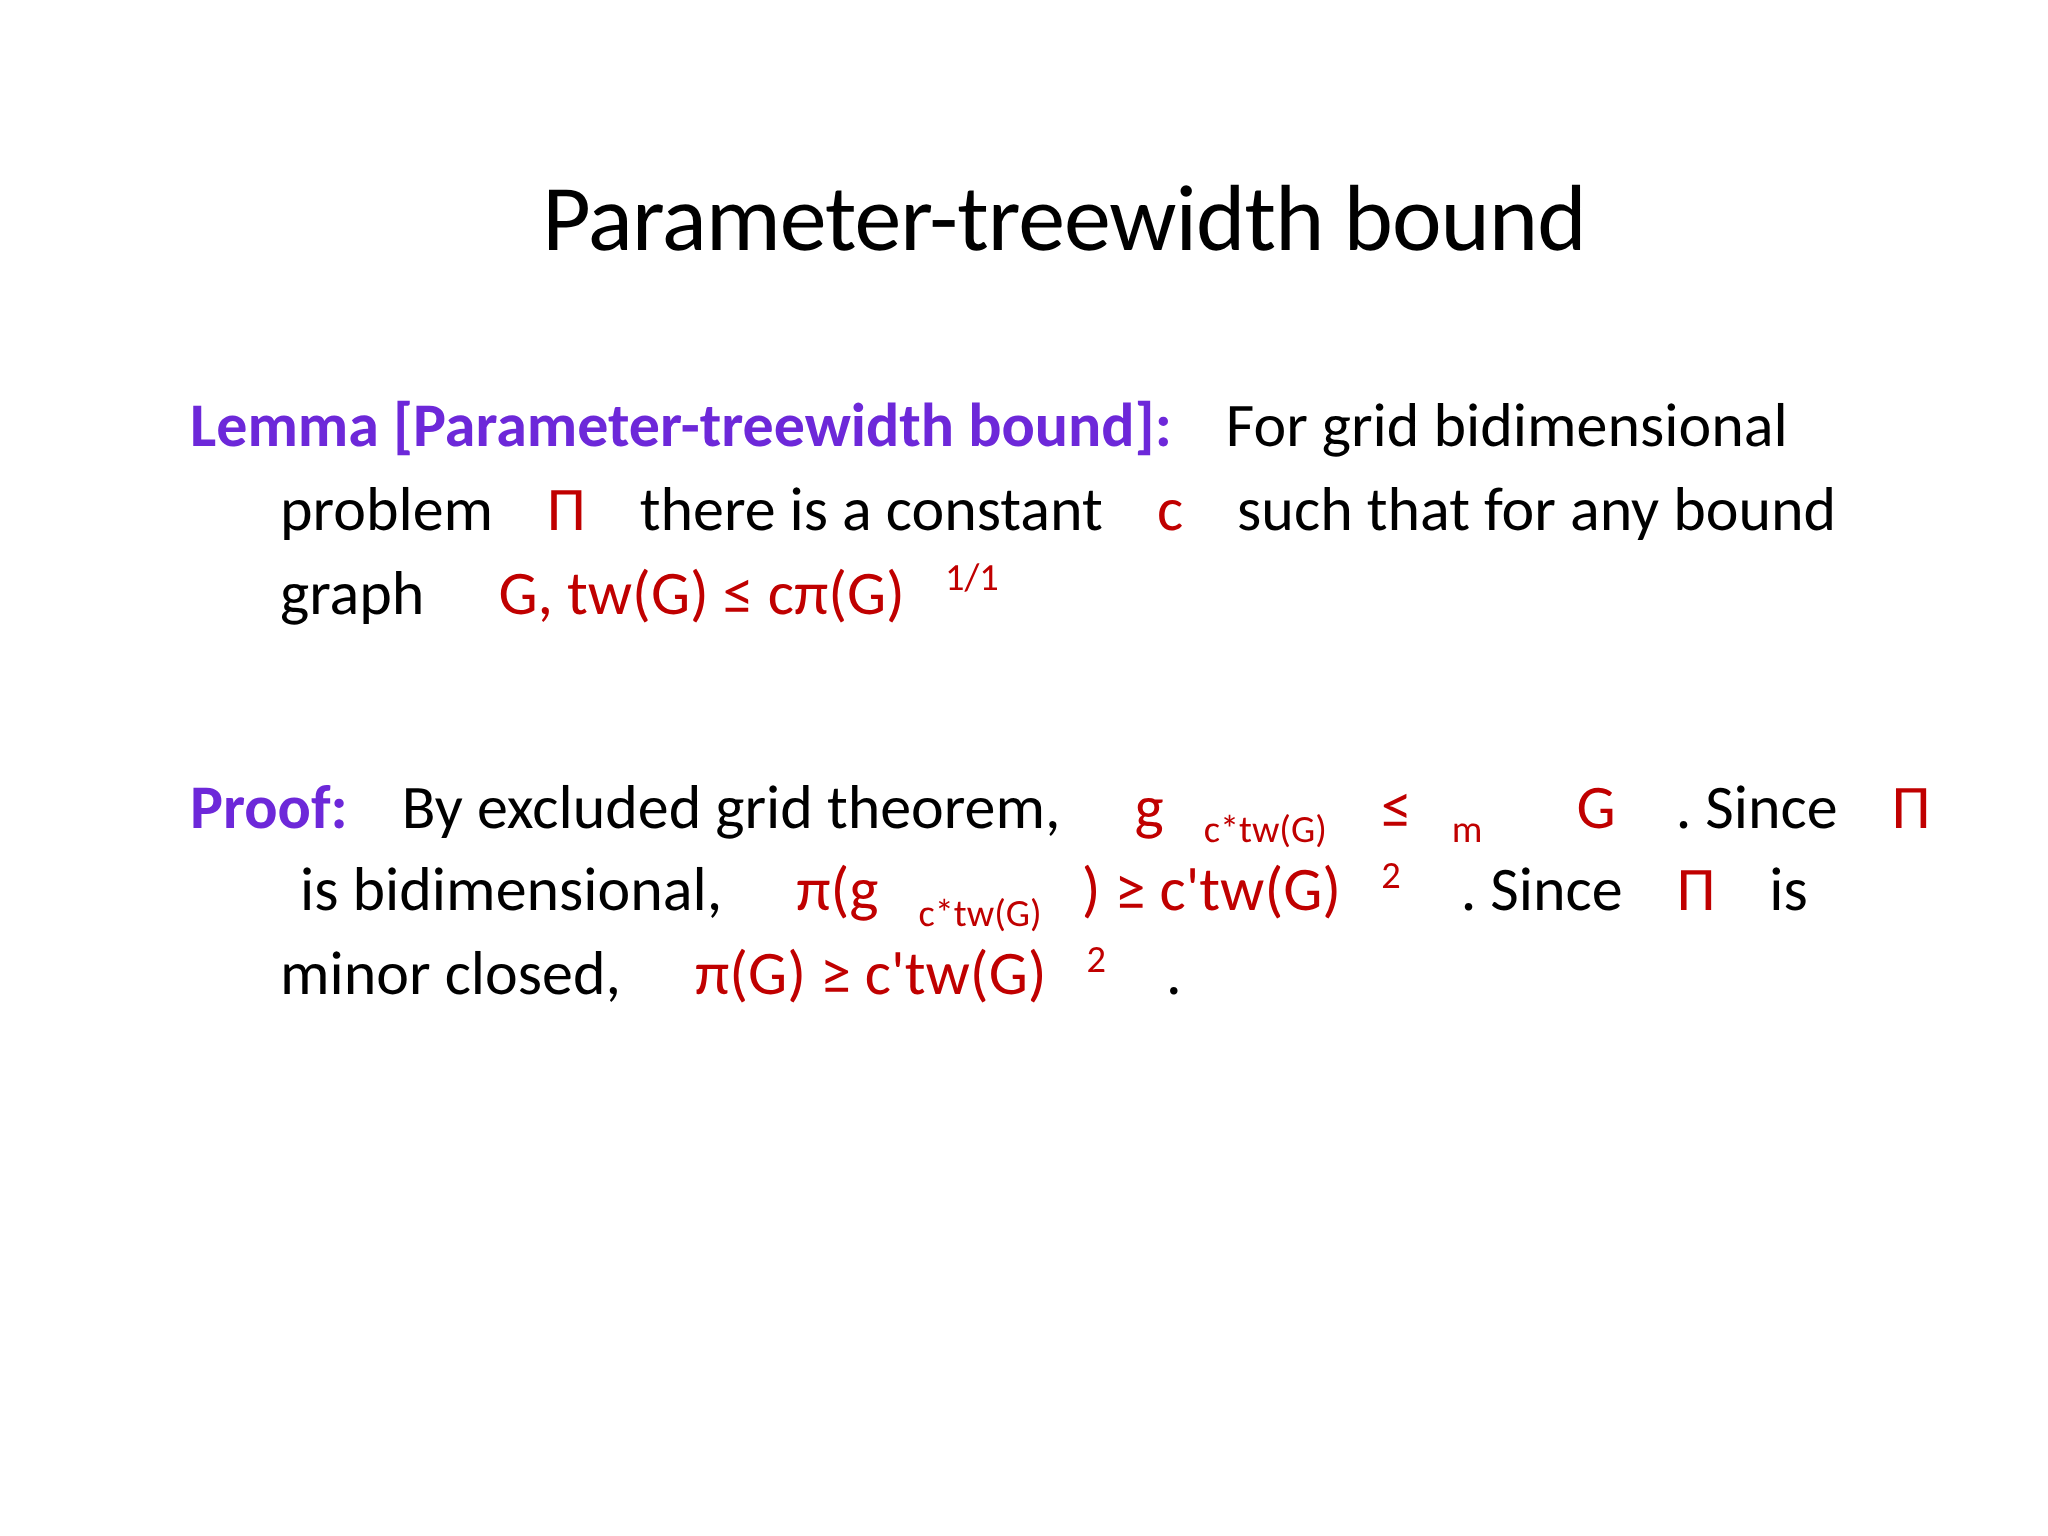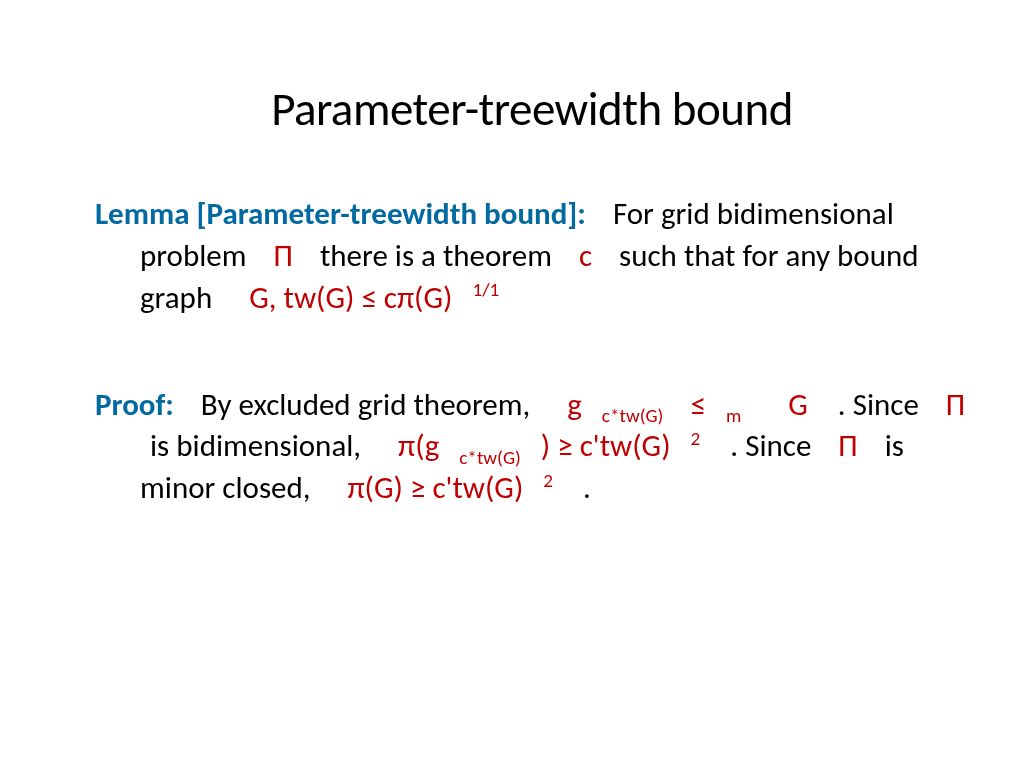--- a/index.html
+++ b/index.html
@@ -31,21 +31,21 @@
     .lemma-block {
       margin-bottom: 65px;
     }
     .proof-block {
     }
     .hanging {
       padding-left: 55px;
       text-indent: -55px;
     }
     .label {
-      color: #0369a1;
+      color: #6d28d9;
       font-weight: bold;
     }
     .red {
       color: #C00000;
     }
     sup {
       font-size: 0.62em;
       vertical-align: super;
       line-height: 0;
     }
@@ -54,18 +54,18 @@
       vertical-align: sub;
       line-height: 0;
     }
   </style>
 </head>
 <body>
 
 <h1 class="title">Parameter-treewidth bound</h1>
 
 <div class="body-text lemma-block hanging">
-  <span class="label">Lemma [Parameter-treewidth bound]:</span><span> For grid bidimensional problem </span><span class="red">Π</span><span> there is a theorem </span><span class="red">c</span><span> such that for any bound graph </span><span class="red"><span>G, tw(G) ≤ cπ(G)</span><sup>1/1</sup></span>
+  <span class="label">Lemma [Parameter-treewidth bound]:</span><span> For grid bidimensional problem </span><span class="red">Π</span><span> there is a constant </span><span class="red">c</span><span> such that for any bound graph </span><span class="red"><span>G, tw(G) ≤ cπ(G)</span><sup>1/1</sup></span>
 </div>
 
 <div class="body-text proof-block hanging">
   <span class="label">Proof:</span><span> By excluded grid theorem, </span><span class="red"><span>g</span><sub>c*tw(G)</sub><span> ≤</span><sub>m</sub><span> </span><span>G</span></span><span>. Since </span><span class="red">Π</span><span> is bidimensional, </span><span class="red"><span>π(g</span><sub>c*tw(G)</sub><span>) ≥ c'tw(G)</span><sup>2</sup></span><span>. Since </span><span class="red">Π</span><span> is minor closed, </span><span class="red"><span>π(G) ≥ c'tw(G)</span><sup>2</sup></span><span>.</span>
 </div>
 
 </body></html>

